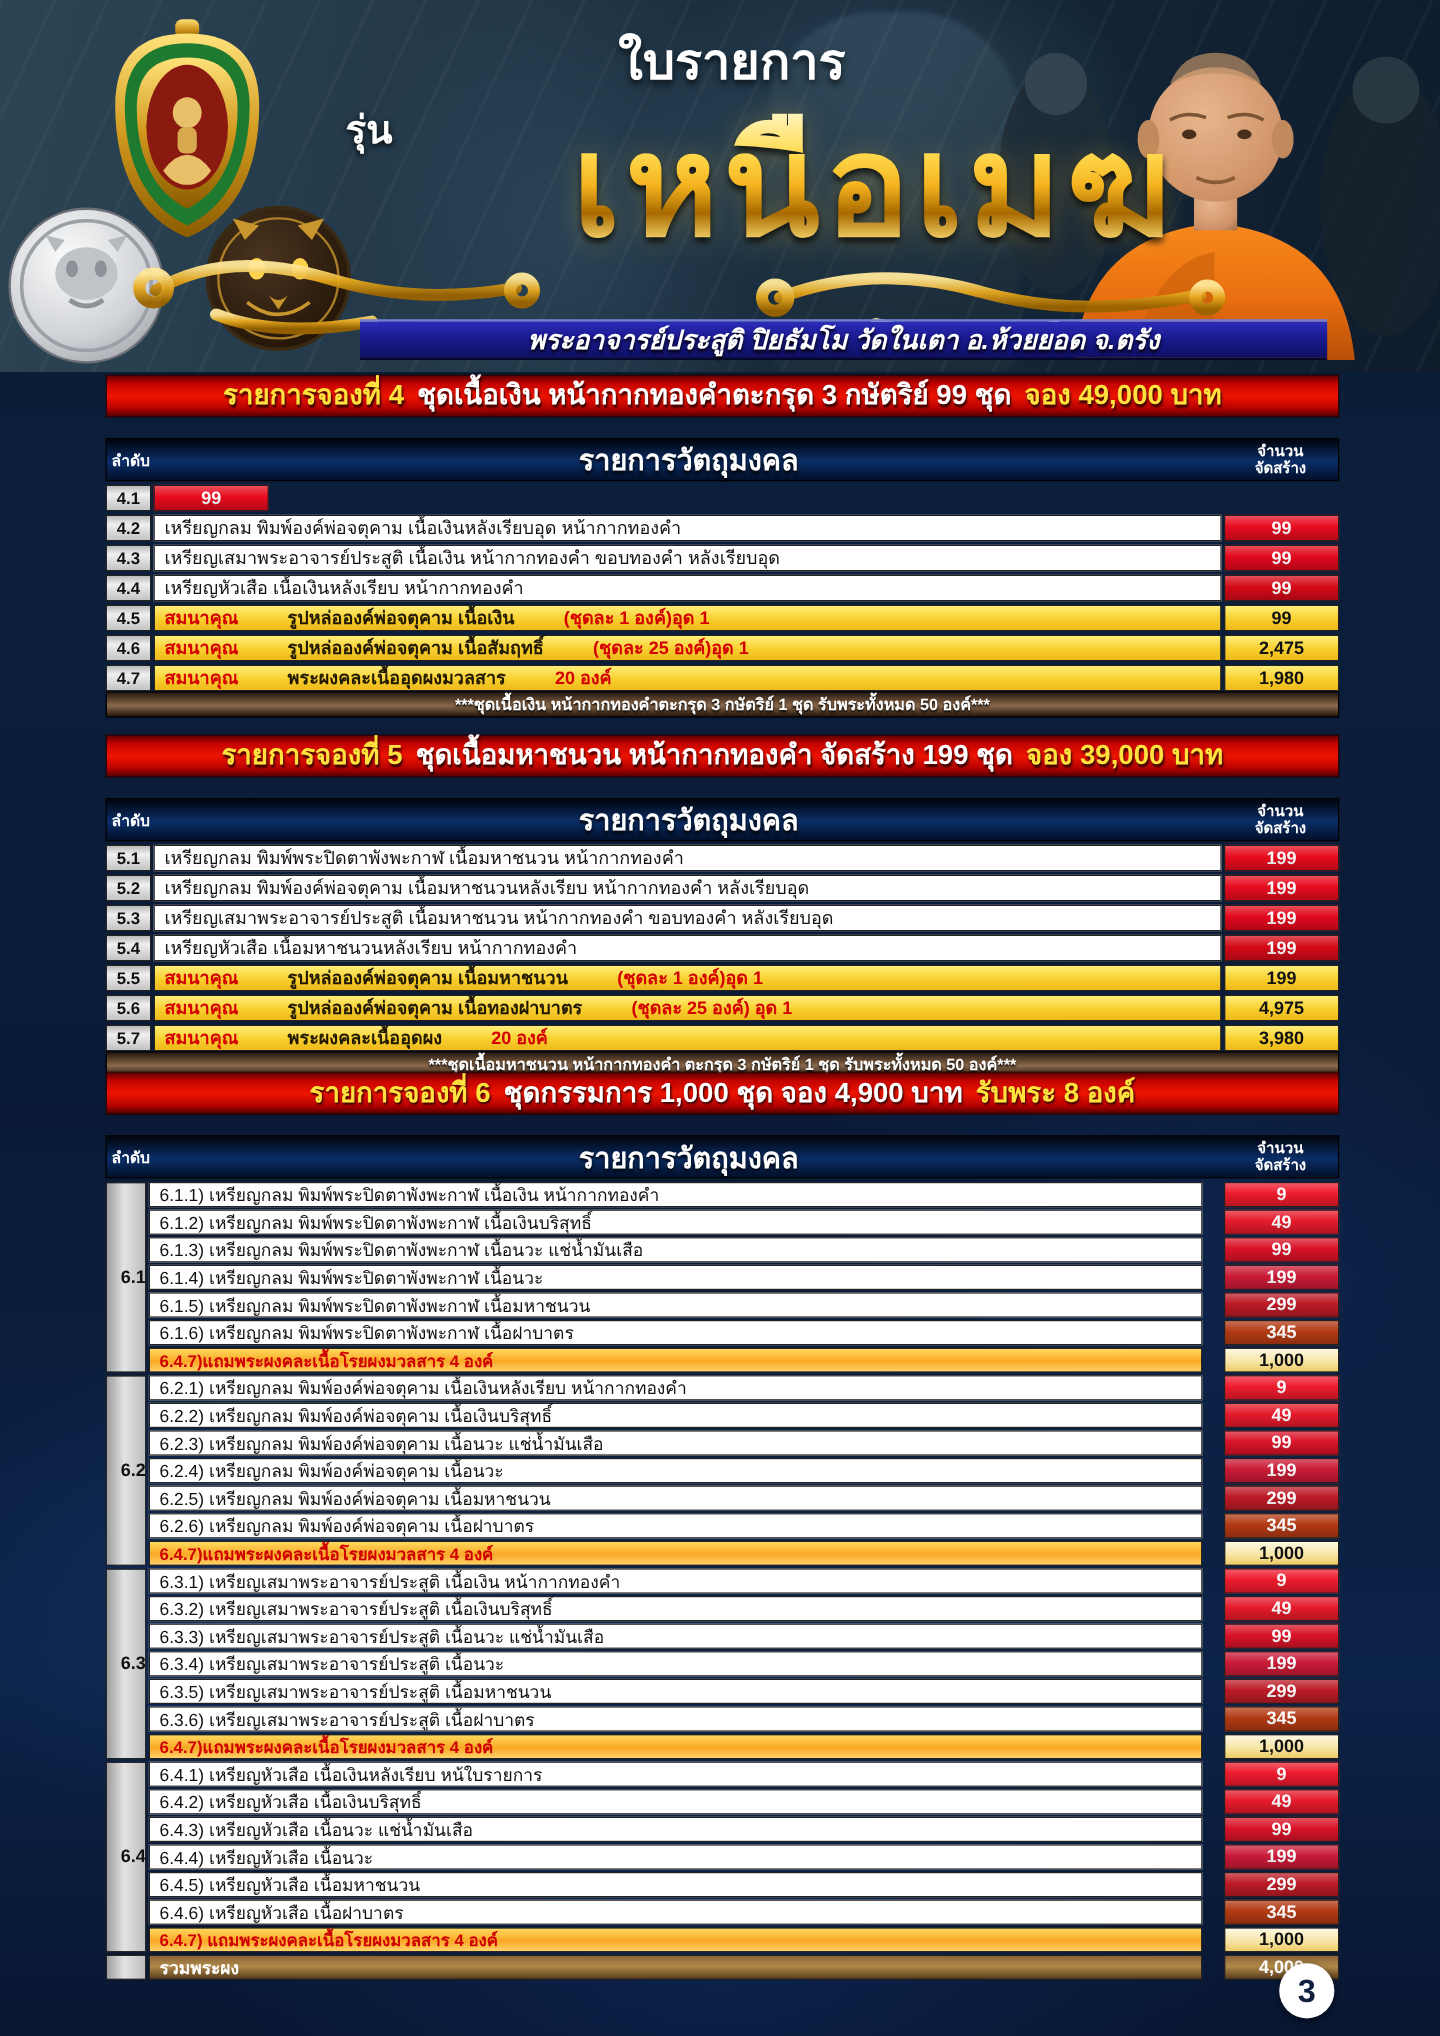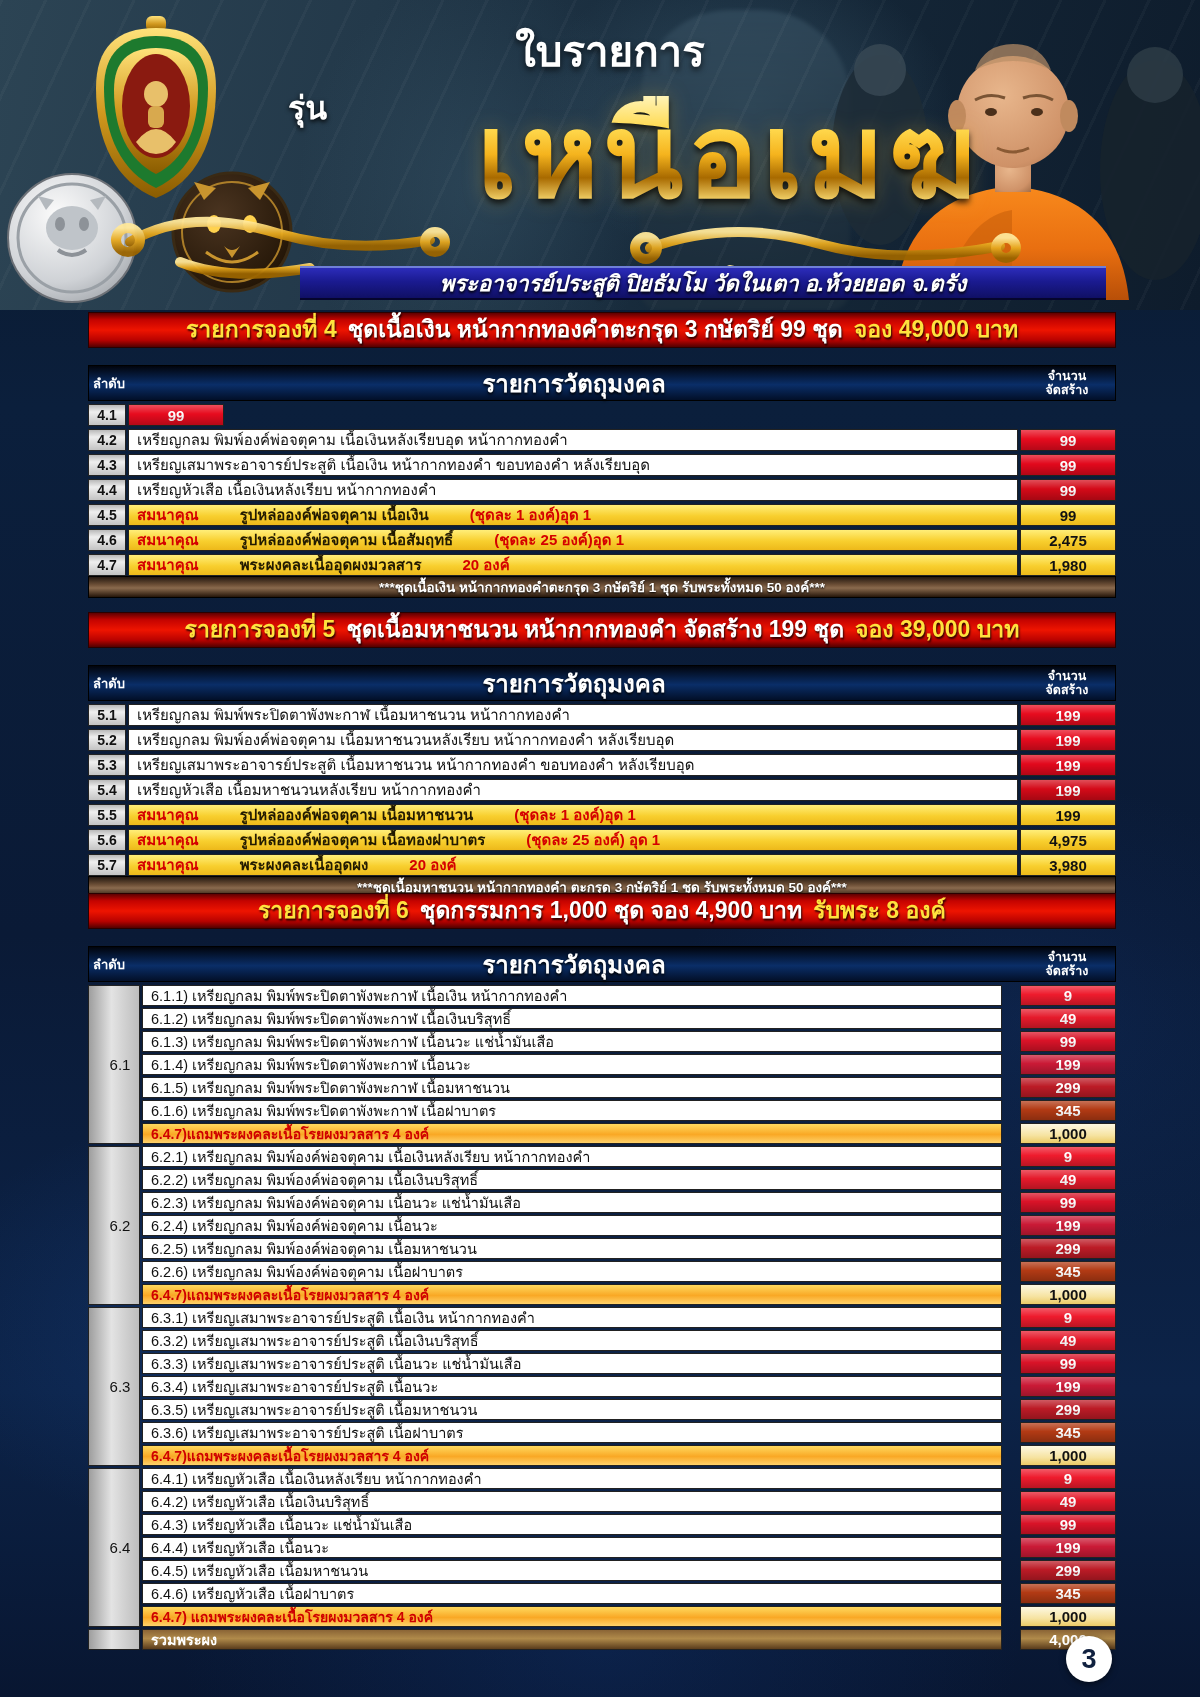--- a/index.html
+++ b/index.html
@@ -64,22 +64,22 @@
   .q-red{color:#fff;}
   .q-red::after{content:'';position:absolute;inset:0;background:linear-gradient(180deg,rgba(255,255,255,.28),rgba(255,255,255,0) 45%,rgba(0,0,0,.22));}
   .q-gold{background:linear-gradient(180deg,#ffee79 0%,#f8cf2e 55%,#edb91a 100%);color:#111;}
   .q-cream{background:linear-gradient(180deg,#fdf8e2 0%,#f6e3a1 60%,#eccb66 100%);color:#111;}
   .footnote{margin-top:0;height:22px;background:linear-gradient(180deg,#241810 0%,#6f5138 40%,#8a6a4e 55%,#241509 100%);
     border:1px solid #000;box-sizing:border-box;display:flex;align-items:center;justify-content:center;
     color:#fff;font-size:13.5px;font-weight:bold;text-shadow:0 1px 2px #000;}
   
   .g6rows{margin-top:3px;display:flex;flex-direction:column;gap:2px;}
   .group{display:flex;gap:2px;}
-  .glabel{width:52px;background:linear-gradient(90deg,#9e9e9e,#e3e3e3 45%,#bdbdbd);
-    color:#111;font-size:15px;font-weight:normal;display:flex;align-items:center;justify-content:center;
+  .glabel{width:34px;background:linear-gradient(90deg,#9e9e9e,#e3e3e3 45%,#bdbdbd);
+    color:#111;font-size:15px;font-weight:bold;display:flex;align-items:center;justify-content:center;
     border:1px solid #222;box-sizing:border-box;padding-left:12px;}
   .gitems{flex:1;display:flex;flex-direction:column;gap:2px;}
   .trow6{display:flex;gap:18px;height:21px;}
   .trow6 .tdesc{font-size:14.5px;}
   .tdesc.bonus{background:linear-gradient(180deg,#ffd95e 0%,#f9a825 55%,#ffd26a 100%);
     color:#cf0000;font-weight:bold;font-size:14px;}
   .tdesc.brown,.tqty.brown{background:linear-gradient(180deg,#8a6436 0%,#b08a4a 45%,#5a3c1c 100%);
     color:#fff;font-weight:bold;}
   .pagenum{position:absolute;left:1066px;top:1636px;width:46px;height:46px;border-radius:50%;
     background:#fff;display:flex;align-items:center;justify-content:center;
@@ -456,21 +456,21 @@
             <div class="trow6">
               <div class="tdesc bonus">6.4.7)แถมพระผงคละเนื้อโรยผงมวลสาร 4 องค์</div>
               <div class="tqty q-cream">1,000</div>
             </div>
           </div>
         </div>
         <div class="group">
           <div class="glabel">6.4</div>
           <div class="gitems">
             <div class="trow6">
-              <div class="tdesc">6.4.1) เหรียญหัวเสือ เนื้อเงินหลังเรียบ หน้ากากทองคำ</div>
+              <div class="tdesc">6.4.1) เหรียญหัวเสือ เนื้อเงินหลังเรียบ หน้ใบรายการ</div>
               <div class="tqty q-red" style="background: rgb(238, 27, 45);">9</div>
             </div>
             <div class="trow6">
               <div class="tdesc">6.4.2) เหรียญหัวเสือ เนื้อเงินบริสุทธิ์</div>
               <div class="tqty q-red" style="background: rgb(229, 26, 43);">49</div>
             </div>
             <div class="trow6">
               <div class="tdesc">6.4.3) เหรียญหัวเสือ เนื้อนวะ แช่น้ำมันเสือ</div>
               <div class="tqty q-red" style="background: rgb(217, 19, 40);">99</div>
             </div>

